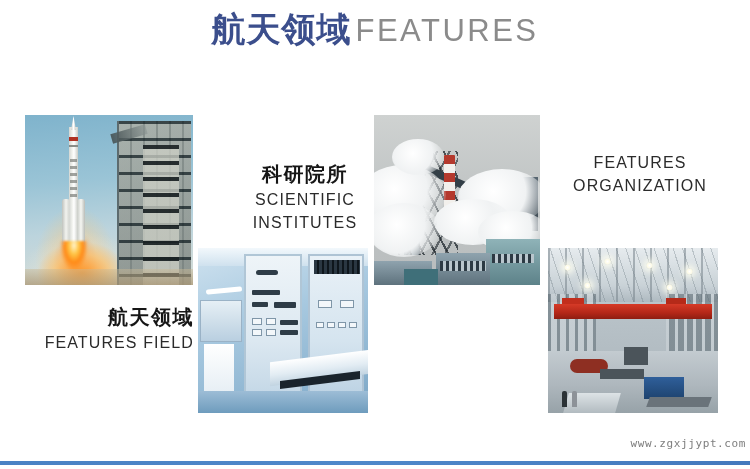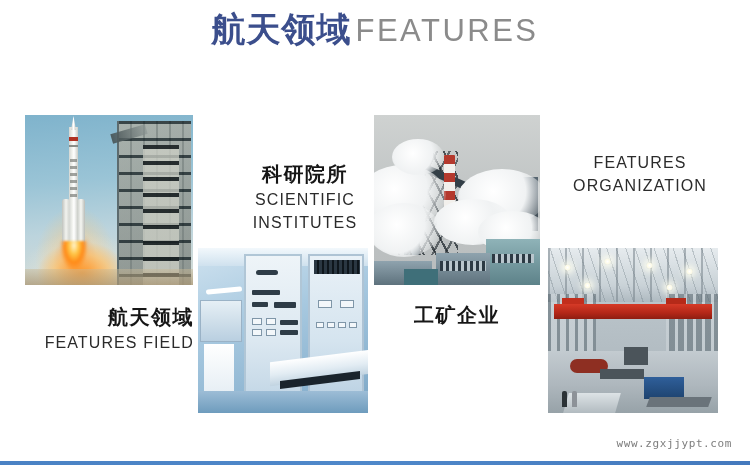--- a/index.html
+++ b/index.html
@@ -281,21 +281,21 @@
     line-height:1.45; margin-top:1px; font-weight:400;
   }
 
   .cap-sci     { left:192px; top:162px; width:178px;padding-left:48px; }
   .cap-test    { left:540px; top:150px; width:200px; }
   .cap-aero    { left:8px;   top:305px; width:186px;text-align:right; }
   .cap-ind     { left:370px; top:303px; width:174px; }
 
   
   .footer-url {
-    position:absolute; right:18px; bottom:19px;
+    position:absolute; right:4px; bottom:19px;
     font-family:"DejaVu Sans Mono","Liberation Mono",monospace;
     font-size:11px; color:#7e7e7e; letter-spacing:.6px;
   }
   .footer-bar {
     position:absolute; left:0; bottom:4px; width:750px; height:4px;
     background:linear-gradient(90deg,#4a82c4 0%,#4f88ca 48%,#4479bd 100%);
   }
 </style>
 </head>
 <body>
@@ -401,21 +401,20 @@
   <div class="cap-cn">航天领域</div>
   <div class="cap-en">FEATURES FIELD</div>
 </div>
 
 <div class="cap cap-sci">
   <div class="cap-cn">科研院所</div>
   <div class="cap-en">SCIENTIFIC INSTITUTES</div>
 </div>
 
 <div class="cap cap-ind">
-  <div class="cap-cn">工矿企业</div>
 </div>
 
 <div class="cap cap-test">
   <div class="cap-en">FEATURES ORGANIZATION</div>
 </div>
 
 <div class="footer-url">www.zgxjjypt.com</div>
 <div class="footer-bar"></div>
 
 </body></html>

